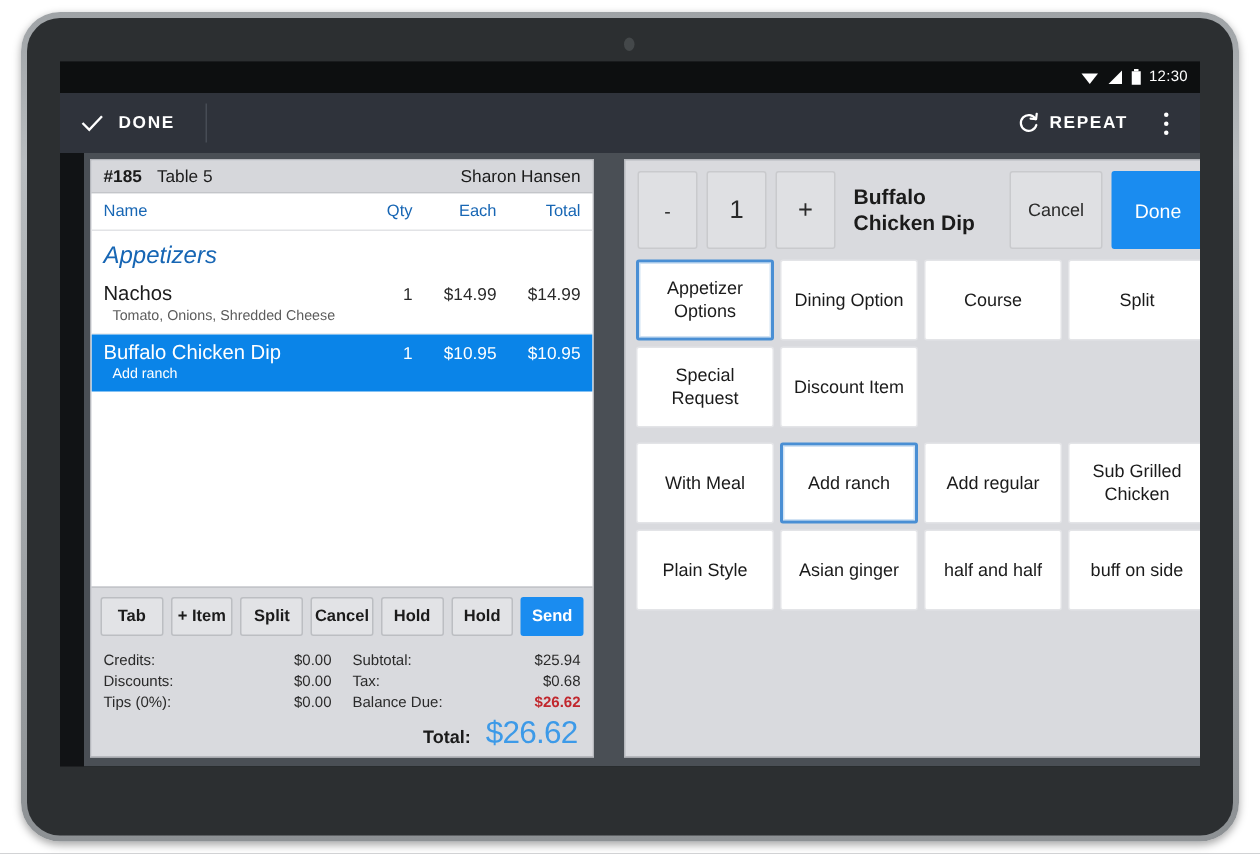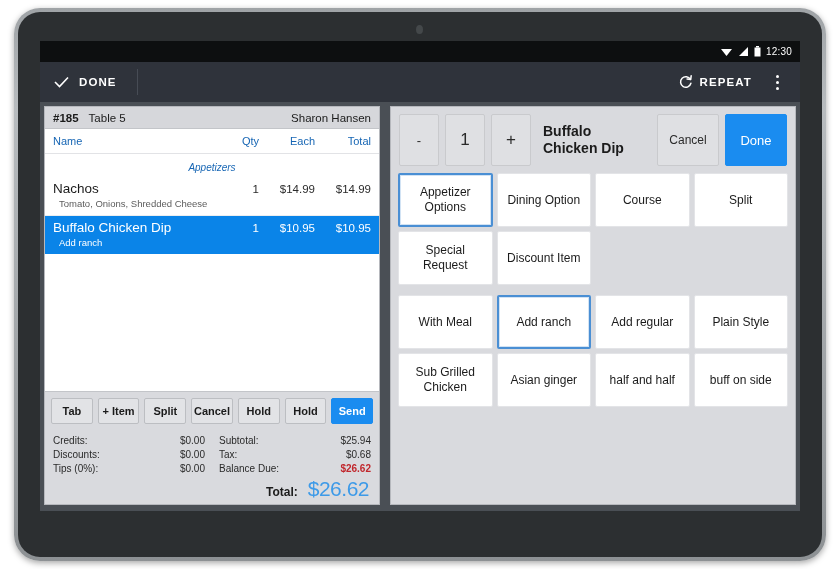--- a/index.html
+++ b/index.html
@@ -87,26 +87,26 @@
     display: flex; flex-direction: column;
     align-items: center; justify-content: center; gap: 3px;
     margin-left: 6px;
   }
   #overflow-menu i {
     width: 3px; height: 3px; border-radius: 50%; background: #ffffff; display:block;
   }
 
   
   #content {
-    position: absolute; left: 0; top: 61px;
+    position: absolute; left: 16px; top: 61px;
     width: 760px; height: 409px;
     background: #4a4f55;
     display: flex;
     padding: 4px 4px 6px 4px;
-    gap: 10px;
+    gap: 20px;
   }
 
   
   #order-panel {
     width: 336px; height: 399px;
     background: #d9dade;
     display: flex; flex-direction: column;
     border: 1px solid #b6b8bd;
   }
   #order-header {
@@ -129,23 +129,22 @@
   .ch { font-size: 11px; color: #1766b4; font-weight: normal; }
   .ch.name  { flex: 1; }
   .ch.qty   { width: 44px; text-align: right; }
   .ch.each  { width: 56px; text-align: right; }
   .ch.total { width: 56px; text-align: right; }
 
   #items-scroll {
     flex: 1; background: #ffffff; overflow: hidden;
   }
   .group-label {
-    font-size: 10px; color: #1766b4; font-style: italic;
+    font-size: 16px; color: #1766b4; font-style: italic;
     padding: 8px 8px 4px 8px;
-    text-align: center;
   }
   .order-row {
     padding: 4px 8px 6px 8px;
     border-bottom: 1px solid #eceef0;
   }
   .order-row.selected { background: #0a84e8; border-bottom: none; }
   .row-main { display: flex; align-items: baseline; }
   .item-name { flex: 1; font-size: 13.5px; color: #1b1b1b; }
   .item-qty  { width: 44px; text-align: right; font-size: 11.5px; color: #2a2a2a; }
   .item-each { width: 56px; text-align: right; font-size: 11.5px; color: #2a2a2a; }
@@ -430,22 +429,22 @@
         <div class="mod-cell">Special Request</div>
         <div class="mod-cell">Discount Item</div>
         <div class="mod-cell blank"></div>
         <div class="mod-cell blank"></div>
       </div>
 
       <div class="mod-grid" id="mod-grid-bottom">
         <div class="mod-cell">With Meal</div>
         <div class="mod-cell selected">Add ranch</div>
         <div class="mod-cell">Add regular</div>
+        <div class="mod-cell">Sub Grilled Chicken</div>
         <div class="mod-cell">Plain Style</div>
-        <div class="mod-cell">Sub Grilled Chicken</div>
         <div class="mod-cell">Asian ginger</div>
         <div class="mod-cell">half and half</div>
         <div class="mod-cell">buff on side</div>
       </div>
 
       <div id="mod-spacer"></div>
 
     </div>
 
   </div>

